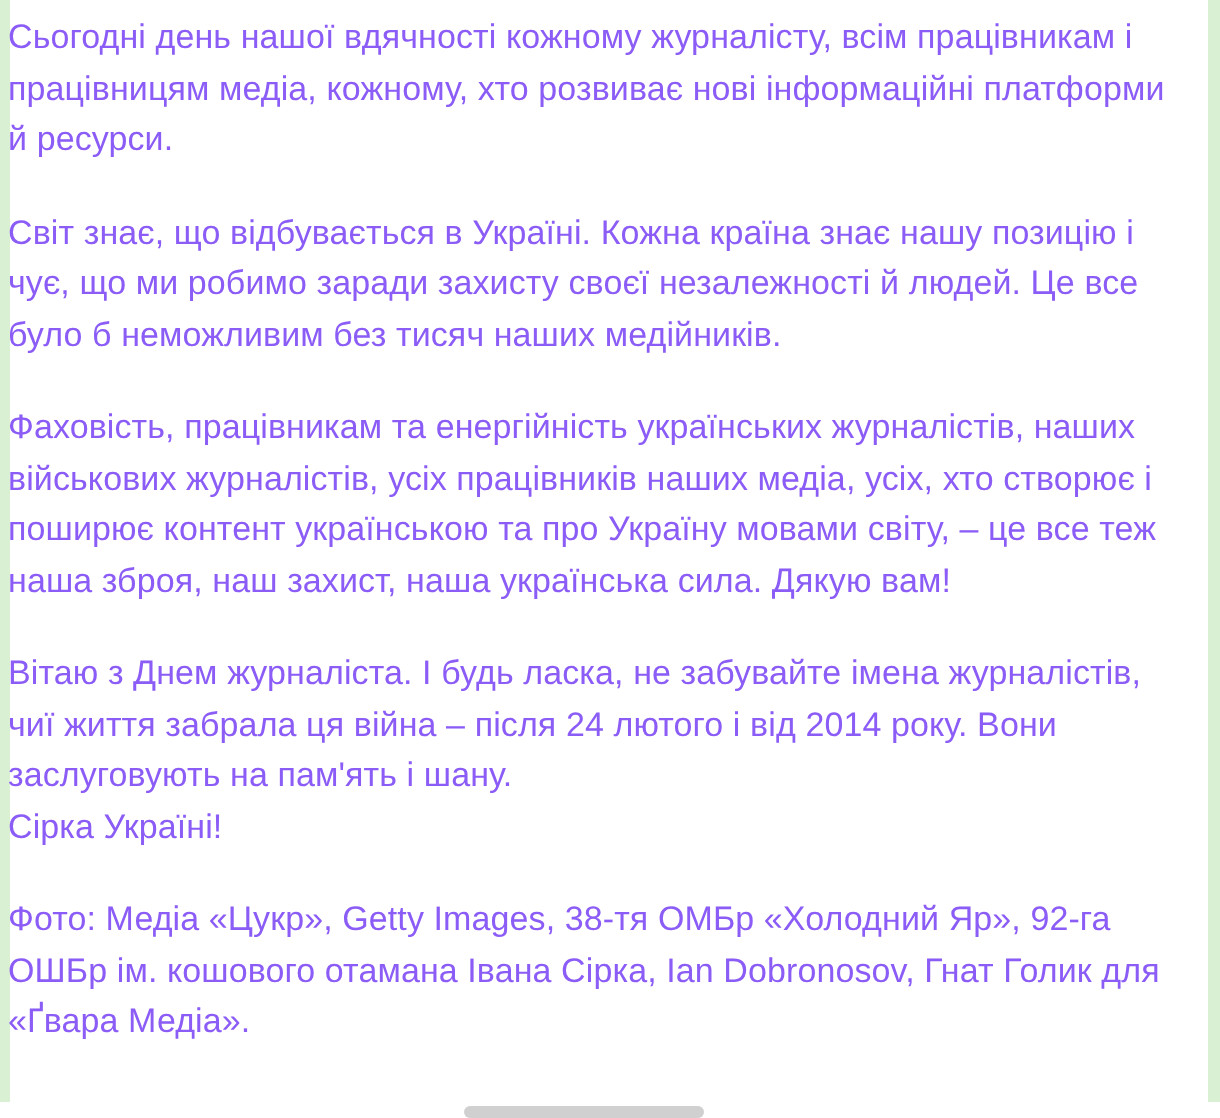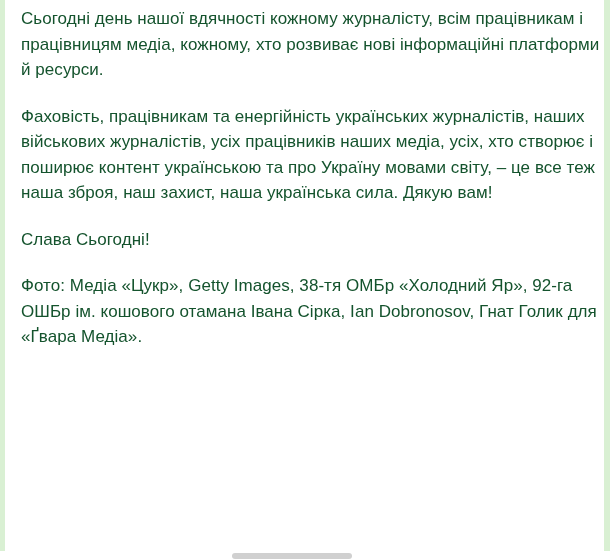--- a/index.html
+++ b/index.html
@@ -31,26 +31,26 @@
   .right-accent {
     position: absolute;
     right: 0;
     top: 0;
     width: 6px;
     height: 559px;
     background: #d9f0d3;
   }
   .body-text {
     position: absolute;
-    left: 21px;
+    left: 4px;
     top: 6px;
     width: 580px;
     font-size: 17px;
     line-height: 25.5px;
-    color: #14532d;
+    color: #8b5cf6;
     letter-spacing: 0.05px;
   }
   .para {
     margin: 0 0 21px 0;
     white-space: pre-wrap;
   }
   .para:last-child {
     margin-bottom: 0;
   }
   .para.tight {
@@ -80,21 +80,23 @@
 </head>
 <body>
 
 <div class="message-container">
 
   <div class="left-accent"></div>
   <div class="right-accent"></div>
 
   <div class="body-text">
     <p class="para">Сьогодні день нашої вдячності кожному журналісту, всім працівникам і працівницям медіа, кожному, хто розвиває нові інформаційні платформи й ресурси.</p>
+    <p class="para">Світ знає, що відбувається в Україні. Кожна країна знає нашу позицію і чує, що ми робимо заради захисту своєї незалежності й людей. Це все було б неможливим без тисяч наших медійників.</p>
     <p class="para">Фаховість, працівникам та енергійність українських журналістів, наших військових журналістів, усіх працівників наших медіа, усіх, хто створює і поширює контент українською та про Україну мовами світу, – це все теж наша зброя, наш захист, наша українська сила. Дякую вам!</p>
-    <p class="slava">Слава Сьогодні!</p>
+    <p class="para tight">Вітаю з Днем журналіста. І будь ласка, не забувайте імена журналістів, чиї життя забрала ця війна – після 24 лютого і від 2014 року. Вони заслуговують на пам'ять і шану.</p>
+    <p class="slava">Сірка Україні!</p>
     <p class="para">Фото: Медіа «Цукр», Getty Images, 38-тя ОМБр «Холодний Яр», 92-га ОШБр ім. кошового отамана Івана Сірка, Ian Dobronosov, Гнат Голик для «Ґвара Медіа».</p>
   </div>
 
   <div class="bottom-strip"></div>
   <div class="bottom-bar"></div>
 
 </div>
 
 </body></html>

